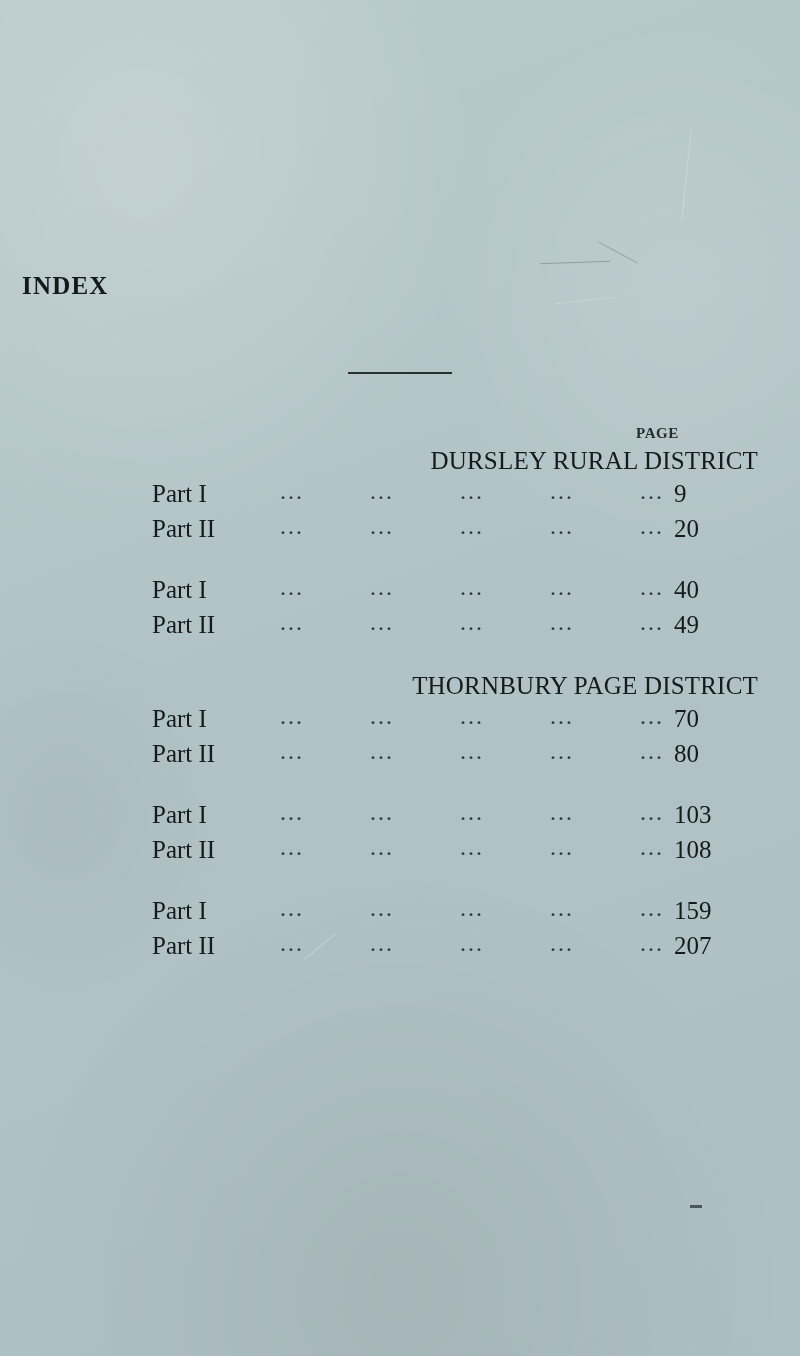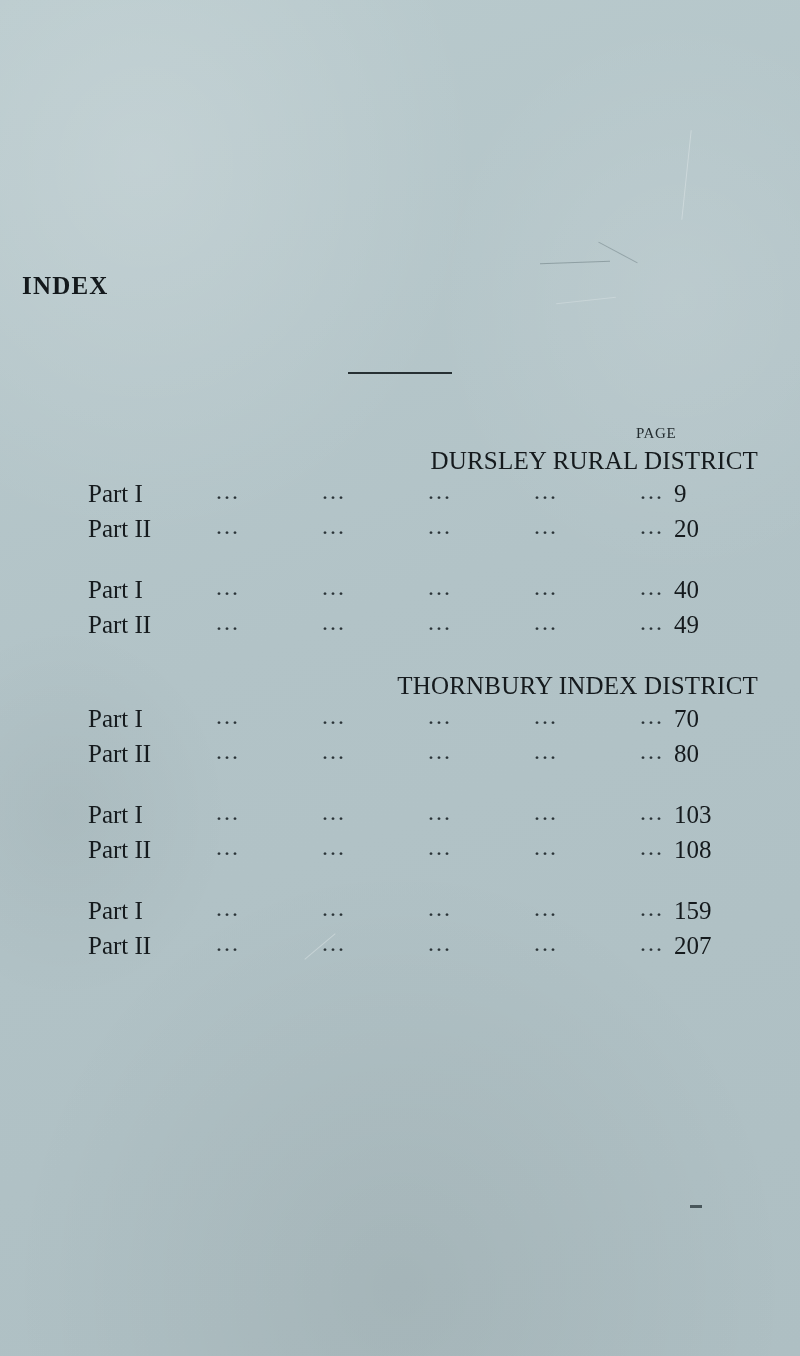--- a/index.html
+++ b/index.html
@@ -102,20 +102,21 @@
     background: #273033;
   }
 
   .page-col-header {
     position: absolute;
     top: 425px;
     left: 636px;
     font-size: 15px;
     letter-spacing: 0.6px;
     color: #242d30;
+    font-weight: bold;
   }
 
   .toc {
     position: absolute;
     top: 444px;
     left: 46px;
     width: 712px;
   }
 
   .group {
@@ -133,21 +134,21 @@
 
   .entry {
     display: flex;
     align-items: baseline;
     font-size: 25px;
     line-height: 1.38;
     color: #151a1d;
   }
 
   .entry .label {
-    margin-left: 42px;
+    margin-left: 106px;
     width: 124px;
     flex: 0 0 auto;
     white-space: nowrap;
   }
 
   .entry .leaders {
     flex: 1 1 auto;
     display: flex;
     justify-content: space-between;
     padding: 0 10px 0 4px;
@@ -235,21 +236,21 @@
             <span>...</span>
             <span>...</span>
             <span>...</span>
             <span>...</span>
         </span>
         <span class="pagenum">49</span>
       </div>
     </div>
 
     <div class="group">
-      <div class="group-title">THORNBURY INDEX DISTRICT</div>
+      <div class="group-title">THORNBURY PAGE DISTRICT</div>
       <div class="entry">
         <span class="label">Part I</span>
         <span class="leaders">
           <span>...</span>
             <span>...</span>
             <span>...</span>
             <span>...</span>
             <span>...</span>
         </span>
         <span class="pagenum">70</span>

